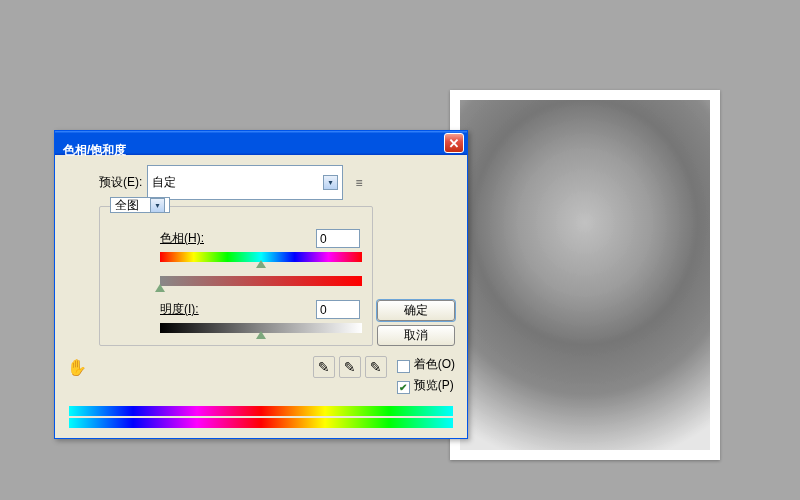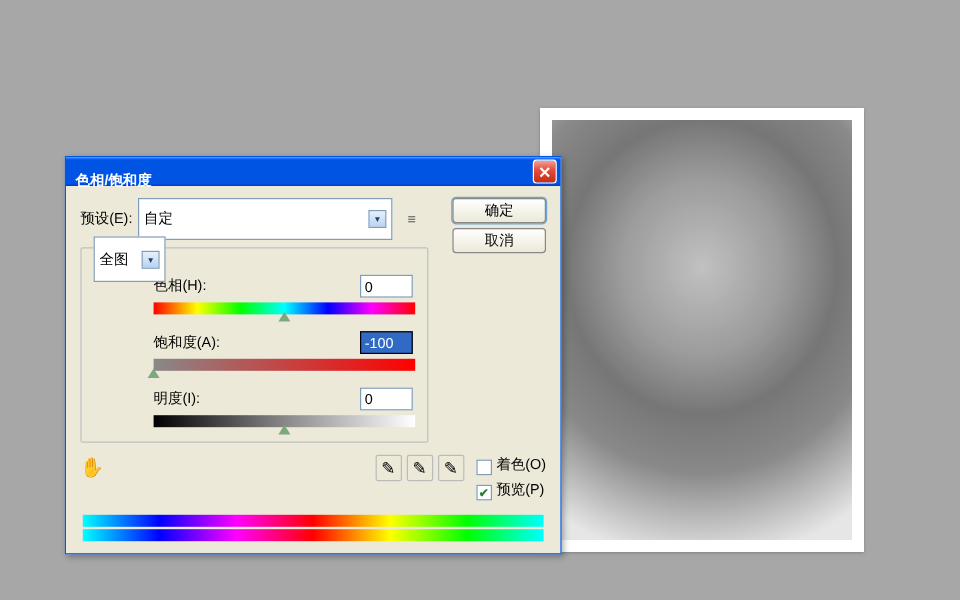--- a/index.html
+++ b/index.html
@@ -12,27 +12,27 @@
     .close-btn { width: 20px; height: 20px; background: linear-gradient(to bottom, #f5a08f, #e35042 40%, #c52d12); border: 1px solid #fff; border-radius: 3px; color: #fff; font-weight: bold; font-family: Arial; font-size: 13px; display: flex; align-items: center; justify-content: center; cursor: pointer; }
     .dialog-body { padding: 10px 12px 8px 12px; }
     .row { display: flex; align-items: center; margin-bottom: 6px; }
     .preset-label { width: 48px; }
     .preset-select { flex: 1; height: 35px; border: 1px solid #7f9db9; background: #fff; display: flex; align-items: center; padding: 0 4px; justify-content: space-between; margin-right: 8px; }
     .dropdown-btn { width: 15px; height: 15px; background: linear-gradient(#e8f0fb,#b8d2f3); border: 1px solid #7f9db9; display:flex; align-items:center; justify-content:center; font-size:8px; color:#4a6; color:#246; }
     .preset-icon { width:16px; height:16px; display:flex; align-items:center; justify-content:center; color:#555; margin-right:6px; }
     .btns { display:flex; flex-direction:column; gap:4px; }
     .btn { width: 78px; height: 21px; background: linear-gradient(#fff,#ece9d8); border: 1px solid #888; border-radius: 3px; cursor:pointer; font-size:12px; }
     .btn-ok { box-shadow: 0 0 0 1px #6da5d8; }
-    .top-row { display:flex; align-items:flex-start; gap:20px; }
+    .top-row { display:flex; align-items:flex-end; gap:4px;margin-left:32px; }
     .top-row-left { flex:1; }
     .fieldset { border: 1px solid #c0c0c0; border-radius:2px; padding: 8px 10px 10px 10px; margin-top: 4px; position:relative; }
-    .channel-select { position:absolute; top:-10px; left:10px; width:60px; height:38px; background:#fff; border:1px solid #7f9db9; display:flex; align-items:center; padding:0 4px; justify-content:space-between; }
+    .channel-select { position:absolute; top:-10px; left:10px; width:60px; height:16px; background:#fff; border:1px solid #7f9db9; display:flex; align-items:center; padding:0 4px; justify-content:space-between; }
     .slider-row { margin-top: 14px; }
     .slider-labels { display:flex; justify-content:space-between; align-items:center; padding: 0 2px 0 50px; }
-    .slider-label { width: 80px; }
+    .slider-label { width: 80px; text-decoration: underline; }
     .slider-input { width: 44px; height:19px; border:1px solid #7f9db9; text-align:left; padding:0 3px; background:#fff; }
     .slider-input.focused { background:#316ac5; color:#fff; border:1px solid #000; }
     .slider-track { height: 10px; margin: 4px 0 2px 50px; position: relative; }
     .hue-track { background: linear-gradient(to right, #f00,#ff0,#0f0,#0ff,#00f,#f0f,#f00); }
     .sat-track { background: linear-gradient(to right, #888,#f00); }
     .lig-track { background: linear-gradient(to right, #000,#888,#fff); }
     .slider-thumb { position:absolute; top:8px; width:0; height:0; border-left:5px solid transparent; border-right:5px solid transparent; border-bottom:8px solid #7da87d; transform: translateX(-5px); }
     .slider-thumb.t-center { left: 50%; }
     .slider-thumb.t-left { left: 0%; }
     .bottom-row { display:flex; align-items:flex-start; margin-top:10px; gap:10px; }
@@ -77,24 +77,20 @@
             <div class="slider-labels">
               <span class="slider-label">色相(H):</span>
               <input class="slider-input" value="0" style="">
             </div>
             <div class="slider-track hue-track">
               <div class="slider-thumb t-center"></div>
             </div>
           </div>
 
           <div class="slider-row">
-            <div class="slider-labels">
-              <span class="slider-label">饱和度(A):</span>
-              <input class="slider-input focused" value="-100" style="">
-            </div>
             <div class="slider-track sat-track">
               <div class="slider-thumb t-left"></div>
             </div>
           </div>
 
           <div class="slider-row">
             <div class="slider-labels">
               <span class="slider-label">明度(I):</span>
               <input class="slider-input" value="0" style="">
             </div>

